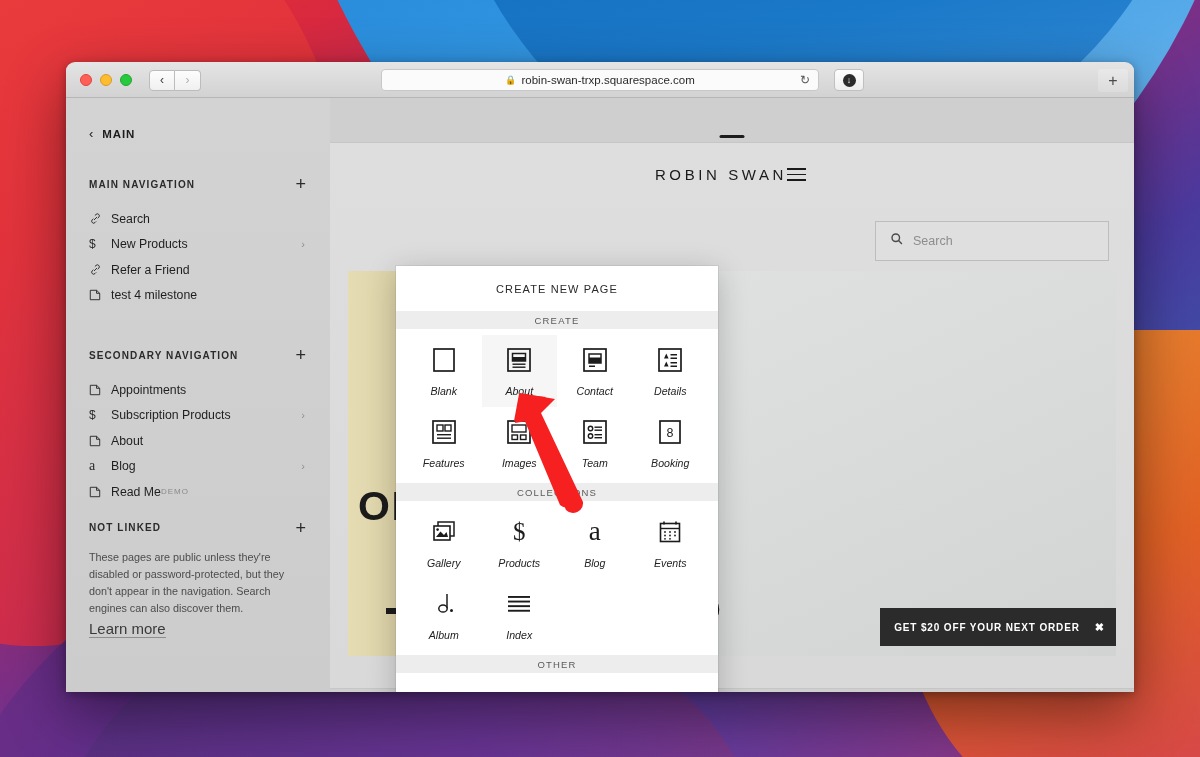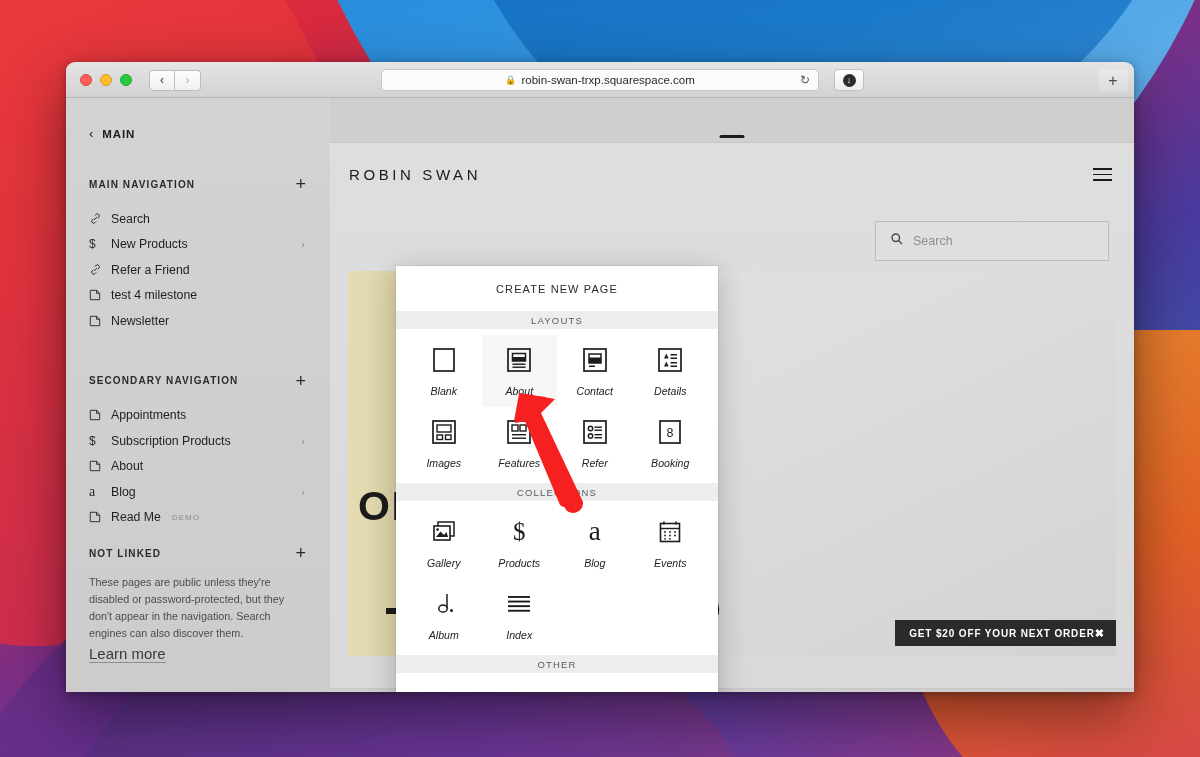--- a/index.html
+++ b/index.html
@@ -168,21 +168,21 @@
     position: relative;
   }
   .nav-icon {
     width: 22px; display: flex; align-items: center; justify-content: flex-start;
     color: #2a2a2a;
     font-size: 12px;
   }
   .nav-icon svg { display:block; }
   .nav-label { flex: 1; }
   .nav-badge {
-    font-size: 8px; letter-spacing: 1px; color: #8a8a8a; margin-left: 11px; font-weight: 400;
+    font-size: 8px; letter-spacing: 1px; color: #8a8a8a; margin-left: 0; font-weight: 400;
   }
   .nav-chevron { color: #8e8e8e; font-size: 11px; padding-right: 2px; }
   .notlinked-desc {
     margin-top: 12px;
     font-size: 10.8px; line-height: 17px; color: #4c4c4c;
   }
   .learn-more {
     display: inline-block; margin-top: 3px;
     font-size: 15px; color: #3a3a3a;
     border-bottom: 1px solid #8e8e8e;
@@ -200,21 +200,21 @@
     top: 37px; width: 25px; height: 3px; background: #1c1c1c; border-radius: 2px;
   }
   #site-card {
     position: absolute;
     left: 0px; top: 45px; right: 0px; bottom: 5px;
     background: linear-gradient(#dedede, #d9d9d9);
     box-shadow: 0 0 0 1px rgba(0,0,0,.04);
   }
   #site-header {
     height: 63px;
-    display: flex; align-items: center; justify-content: space-between;
+    display: flex; align-items: center; justify-content: center;
     padding: 0 22px 0 19px;
   }
   #site-logo {
     font-size: 15px; letter-spacing: 3.6px; color: #1a1a1a; font-weight: 400;
   }
   #hamburger { display: flex; flex-direction: column; gap: 3.5px; }
   #hamburger span { display: block; width: 19px; height: 1.9px; background: #1a1a1a; }
 
   #search-box {
     position: absolute; right: 25px; top: 78px;
@@ -254,22 +254,22 @@
     position: absolute; left: 335px; top: 310px;
     font-size: 42px; font-weight: 700; color: #1b1b1b;
   }
 
   
   #garment { position: absolute; left: 190px; top: 72px; width: 190px; height: 330px; }
 
   #promo-banner {
     position: absolute; right: 18px; bottom: 42px;
     background: #2b2b2b;
-    height: 26px;
-    display: flex; align-items: center; 
+    height: 38px;
+    display: flex; align-items: center; gap: 15px;
     padding: 0 12px 0 14px;
   }
   #promo-text {
     font-size: 10px; font-weight: 700; letter-spacing: .85px; color: #fff;
   }
   #promo-close { font-size: 11px; color: #fff; font-weight: 700; line-height: 1; }
 
   
   #create-panel {
     position: absolute;
@@ -391,29 +391,20 @@
               <span class="nav-label">Refer a Friend</span>
             </div>
             <div class="nav-item">
               <span class="nav-icon">
                 <svg width="12" height="12" viewBox="0 0 14 14" fill="none" stroke="#2a2a2a" stroke-width="1.1">
                     <path d="M1.5 1.5h7.3l3.7 3.5v7.5H1.5z"></path>
                     <path d="M8.8 1.5v3.5h3.7"></path>
                   </svg>
               </span>
               <span class="nav-label">test 4 milestone</span>
-            </div>
-            <div class="nav-item">
-              <span class="nav-icon">
-                <svg width="12" height="12" viewBox="0 0 14 14" fill="none" stroke="#2a2a2a" stroke-width="1.1">
-                    <path d="M1.5 1.5h7.3l3.7 3.5v7.5H1.5z"></path>
-                    <path d="M8.8 1.5v3.5h3.7"></path>
-                  </svg>
-              </span>
-              <span class="nav-label">Newsletter</span>
             </div>
           </div>
         </div>
 
         <div class="nav-section" style="margin-top:38px;">
           <div class="section-head">
             <span>SECONDARY NAVIGATION</span>
             <span class="plus-btn">+</span>
           </div>
           <div class="nav-list">
@@ -521,21 +512,21 @@
           <div id="promo-banner">
             <span id="promo-text">GET $20 OFF YOUR NEXT ORDER</span>
             <span id="promo-close">✖</span>
           </div>
         </div>
       </div>
 
       <div id="create-panel">
         <div id="panel-title">CREATE NEW PAGE</div>
 
-        <div class="panel-sect-head">LAYOUTS</div>
+        <div class="panel-sect-head">CREATE</div>
         <div class="tile-grid">
           <div class="tile">
             <span class="tile-icon">
               <svg width="24" height="26" viewBox="0 0 24 26">
                   <rect x="2" y="2" width="20" height="22" fill="none" stroke="#1c1c1c" stroke-width="1.7"></rect>
                 </svg>
             </span>
             <span class="tile-label">Blank</span>
           </div>
           <div class="tile selected">
@@ -573,52 +564,52 @@
                   <rect x="13.5" y="18.5" width="6.5" height="1.5" fill="#1c1c1c"></rect>
                 </svg>
             </span>
             <span class="tile-label">Details</span>
           </div>
 
           <div class="tile">
             <span class="tile-icon">
               <svg width="26" height="26" viewBox="0 0 26 26">
                   <rect x="2" y="2" width="22" height="22" fill="none" stroke="#1c1c1c" stroke-width="1.7"></rect>
-                  <rect x="6" y="6" width="14" height="7" fill="none" stroke="#1c1c1c" stroke-width="1.4"></rect>
-                  <rect x="6" y="16" width="5.5" height="4.5" fill="none" stroke="#1c1c1c" stroke-width="1.4"></rect>
-                  <rect x="14.5" y="16" width="5.5" height="4.5" fill="none" stroke="#1c1c1c" stroke-width="1.4"></rect>
-                </svg>
-            </span>
-            <span class="tile-label">Images</span>
-          </div>
-          <div class="tile">
-            <span class="tile-icon">
-              <svg width="26" height="26" viewBox="0 0 26 26">
-                  <rect x="2" y="2" width="22" height="22" fill="none" stroke="#1c1c1c" stroke-width="1.7"></rect>
                   <rect x="6" y="6" width="6" height="6" fill="none" stroke="#1c1c1c" stroke-width="1.4"></rect>
                   <rect x="14" y="6" width="6" height="6" fill="none" stroke="#1c1c1c" stroke-width="1.4"></rect>
                   <rect x="6" y="15" width="14" height="1.4" fill="#1c1c1c"></rect>
                   <rect x="6" y="18.5" width="14" height="1.4" fill="#1c1c1c"></rect>
                 </svg>
             </span>
             <span class="tile-label">Features</span>
+          </div>
+          <div class="tile">
+            <span class="tile-icon">
+              <svg width="26" height="26" viewBox="0 0 26 26">
+                  <rect x="2" y="2" width="22" height="22" fill="none" stroke="#1c1c1c" stroke-width="1.7"></rect>
+                  <rect x="6" y="6" width="14" height="7" fill="none" stroke="#1c1c1c" stroke-width="1.4"></rect>
+                  <rect x="6" y="16" width="5.5" height="4.5" fill="none" stroke="#1c1c1c" stroke-width="1.4"></rect>
+                  <rect x="14.5" y="16" width="5.5" height="4.5" fill="none" stroke="#1c1c1c" stroke-width="1.4"></rect>
+                </svg>
+            </span>
+            <span class="tile-label">Images</span>
           </div>
           <div class="tile">
             <span class="tile-icon">
               <svg width="26" height="26" viewBox="0 0 26 26">
                   <rect x="2" y="2" width="22" height="22" fill="none" stroke="#1c1c1c" stroke-width="1.7"></rect>
                   <circle cx="8.5" cy="9.5" r="2.2" fill="none" stroke="#1c1c1c" stroke-width="1.4"></circle>
                   <rect x="12.5" y="7.5" width="7.5" height="1.4" fill="#1c1c1c"></rect>
                   <rect x="12.5" y="10.5" width="7.5" height="1.4" fill="#1c1c1c"></rect>
                   <circle cx="8.5" cy="17" r="2.2" fill="none" stroke="#1c1c1c" stroke-width="1.4"></circle>
                   <rect x="12.5" y="15" width="7.5" height="1.4" fill="#1c1c1c"></rect>
                   <rect x="12.5" y="18" width="7.5" height="1.4" fill="#1c1c1c"></rect>
                 </svg>
             </span>
-            <span class="tile-label">Refer</span>
+            <span class="tile-label">Team</span>
           </div>
           <div class="tile">
             <span class="tile-icon">
               <svg width="24" height="26" viewBox="0 0 24 26">
                   <rect x="2" y="2" width="20" height="22" fill="none" stroke="#1c1c1c" stroke-width="1.7"></rect>
                   <text x="12" y="17.8" font-family="Liberation Sans, sans-serif" font-size="12.5" font-weight="400" text-anchor="middle" fill="#1c1c1c">8</text>
                 </svg>
             </span>
             <span class="tile-label">Booking</span>
           </div>

